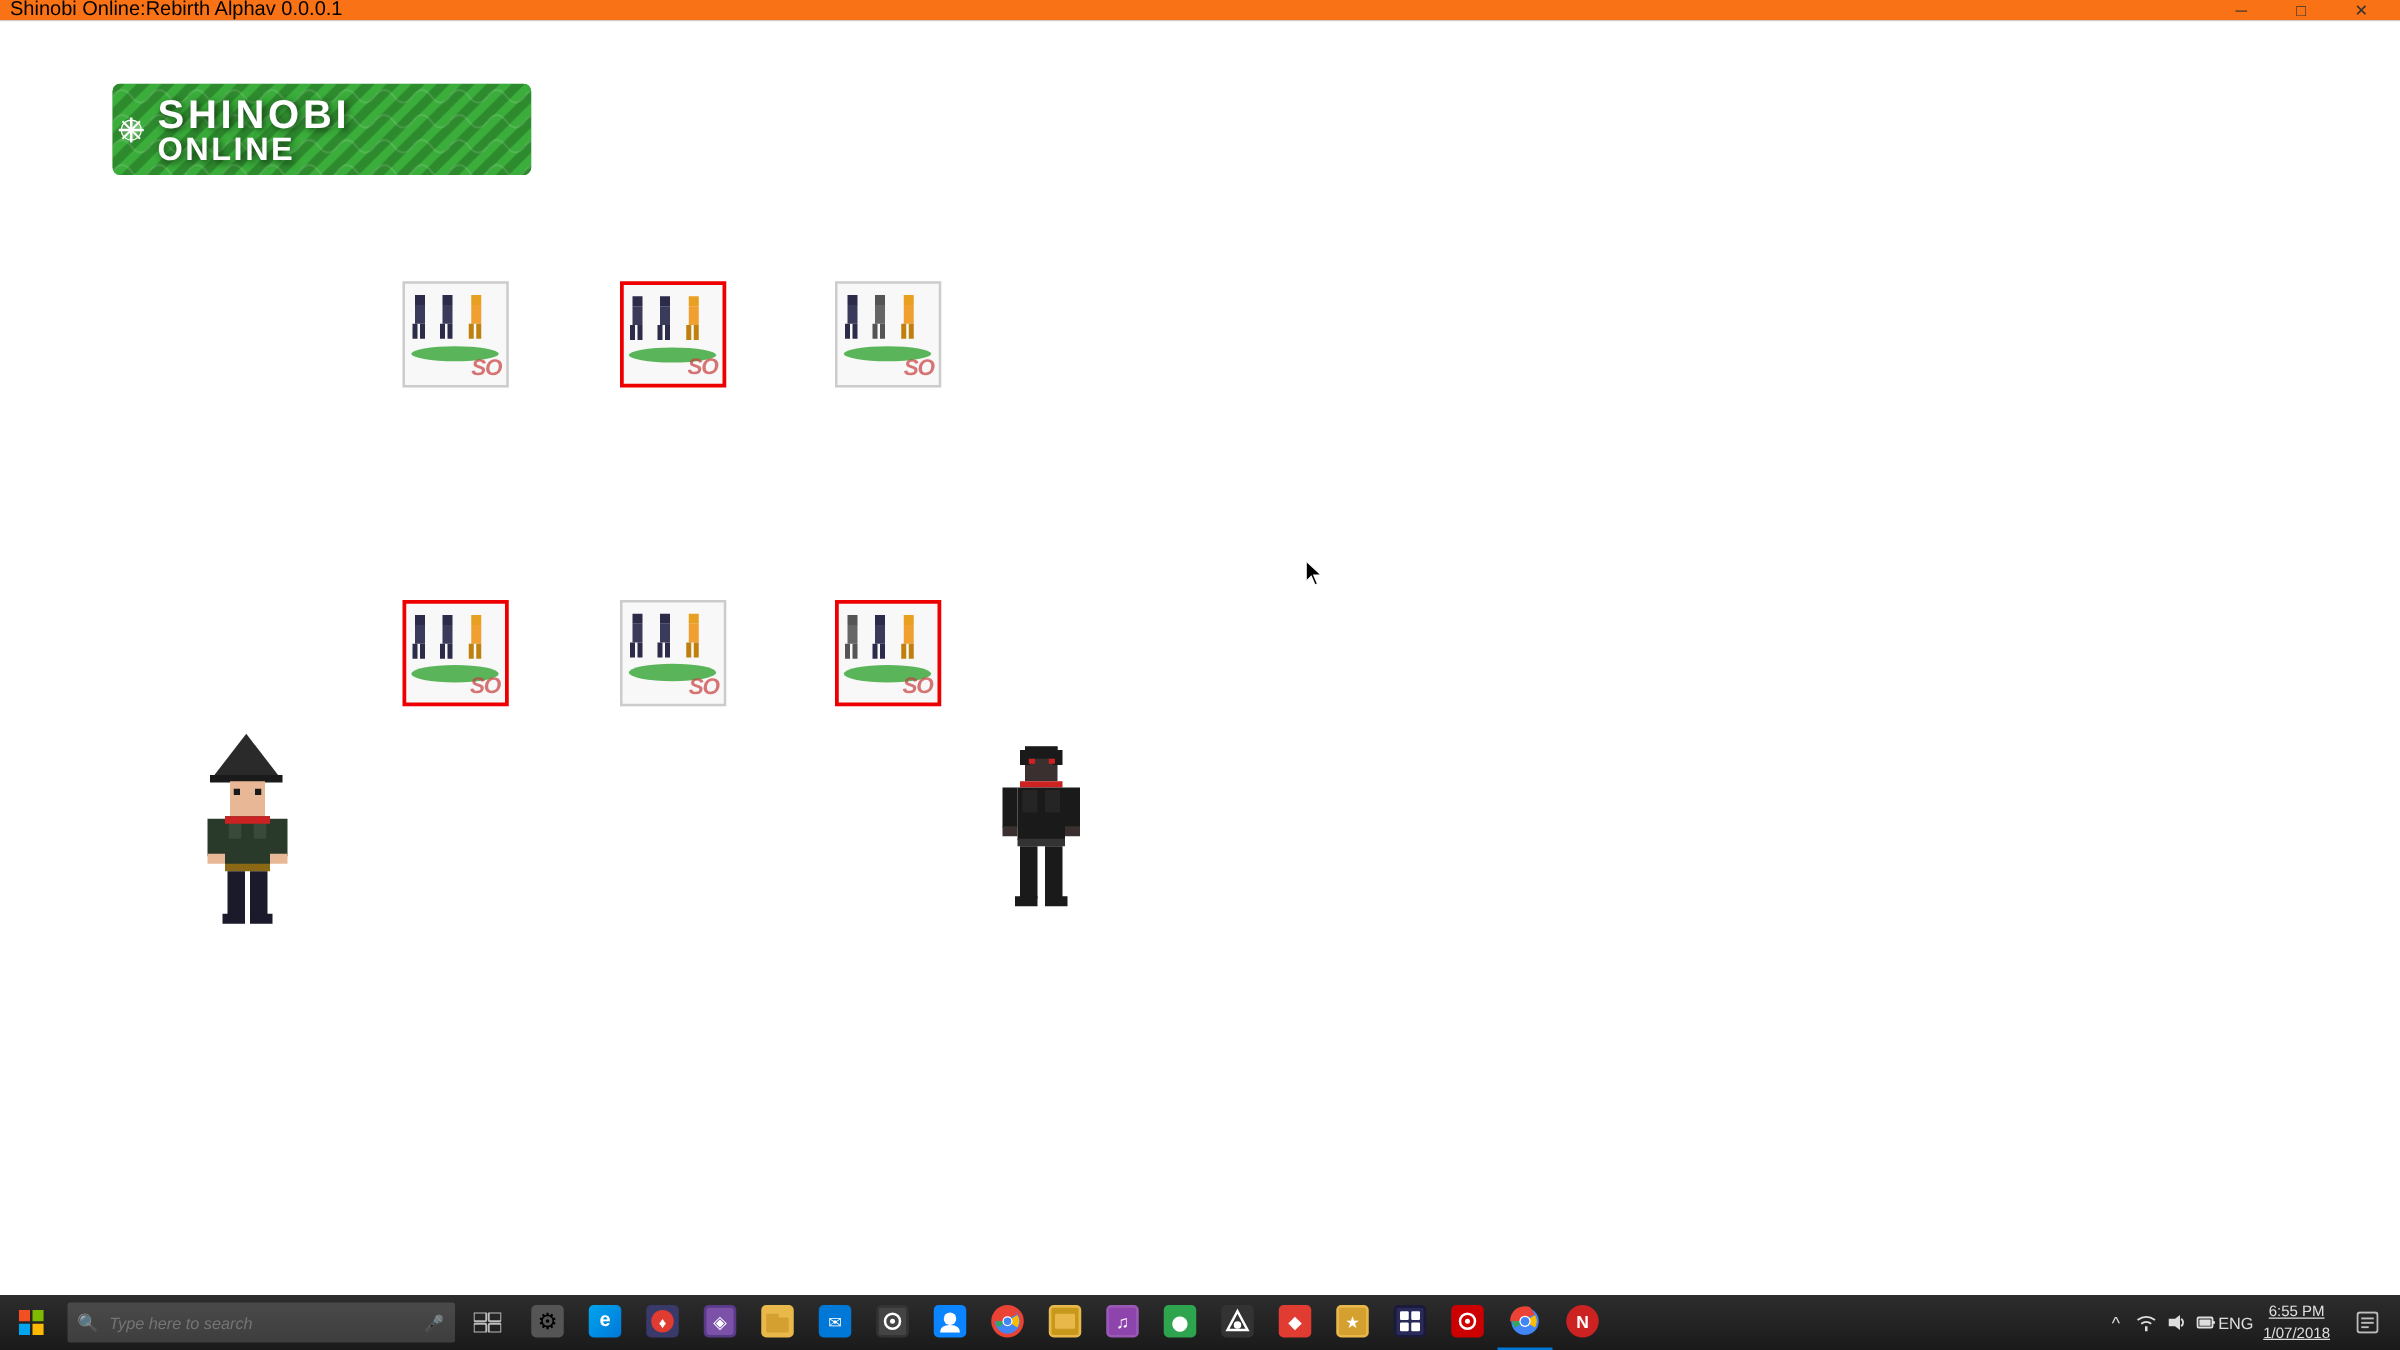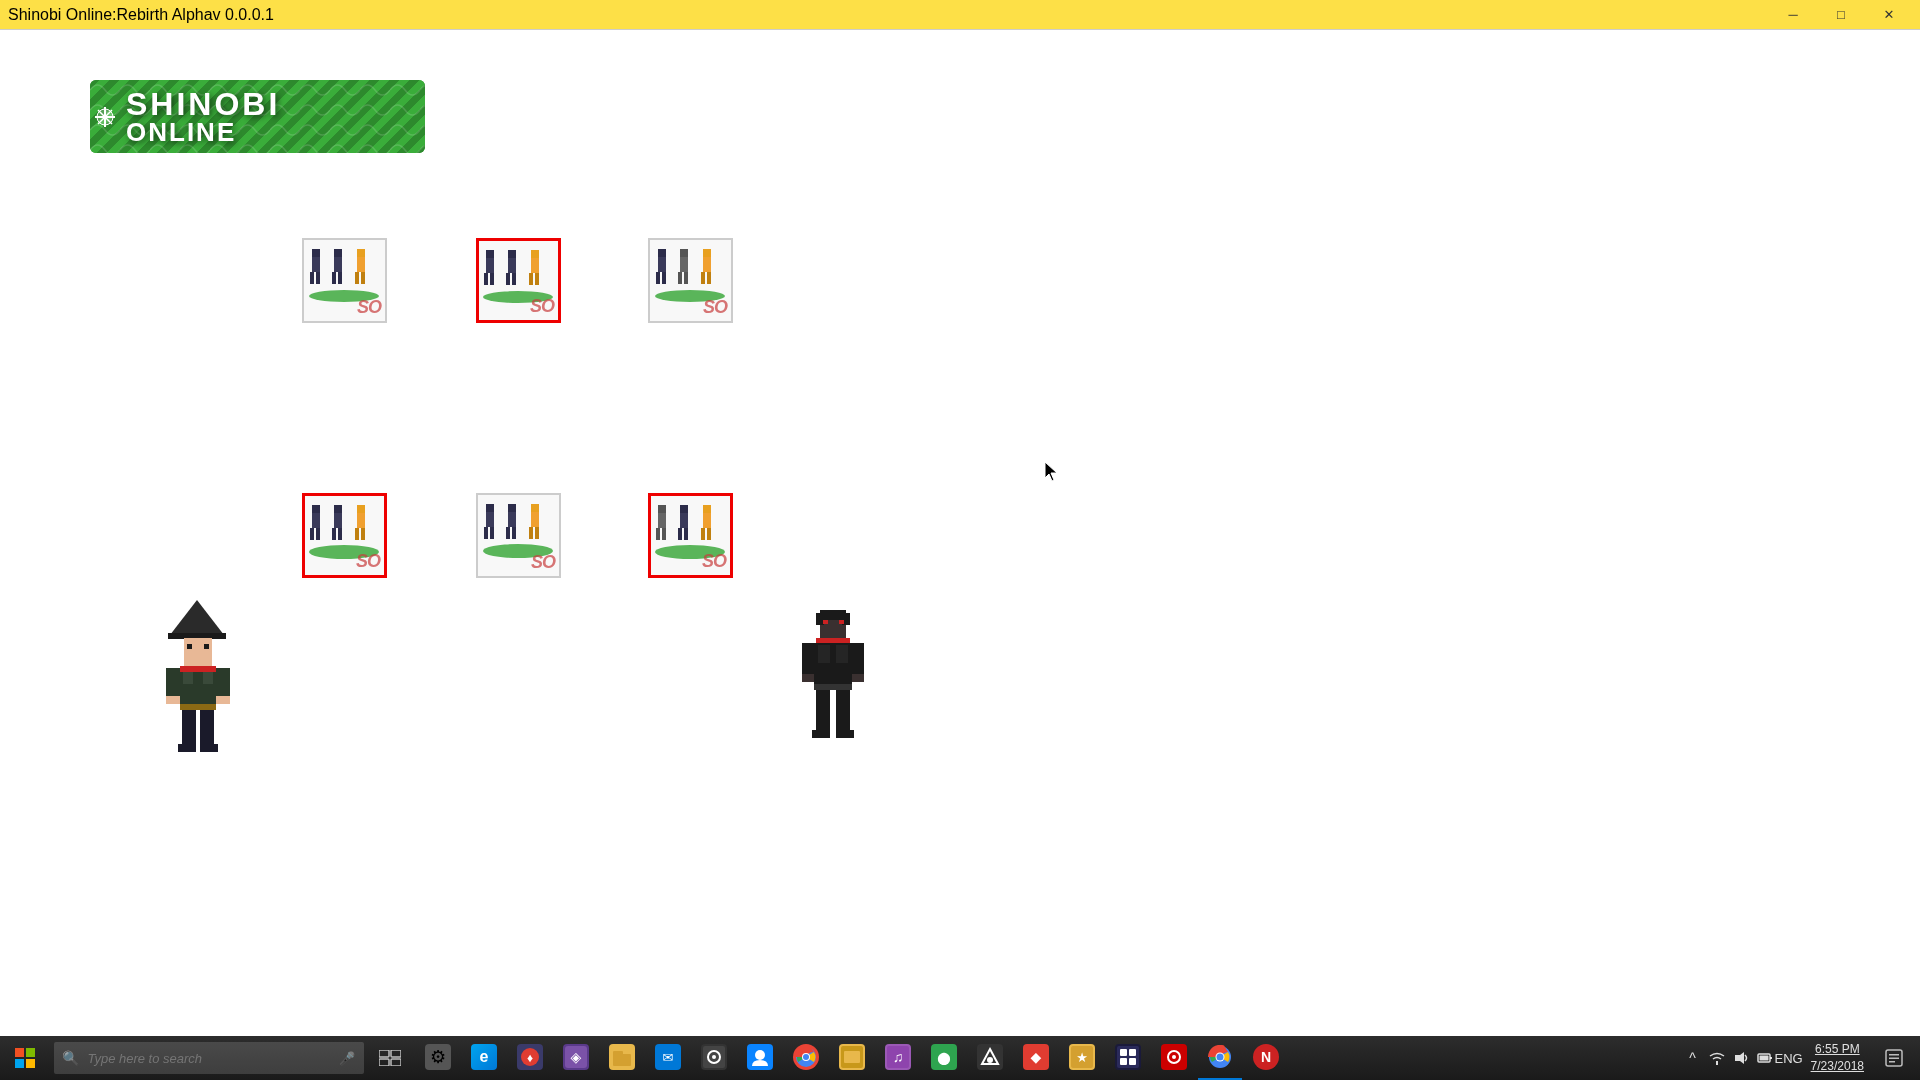--- a/index.html
+++ b/index.html
@@ -8,22 +8,22 @@
       width: 1920px;
       height: 1080px;
       overflow: hidden;
       font-family: 'Segoe UI', sans-serif;
       background: #fff;
     }
 
     
     #title-bar {
       width: 100%;
-      height: 30px;
-      background: #fde047;
+      height: 17px;
+      background: #f97316;
       display: flex;
       align-items: center;
       justify-content: space-between;
       padding: 1px 8px;
       border-bottom: 1px solid #ccc;
       position: relative;
     }
     #title-bar-controls {
       display: flex;
       gap: 2px;
@@ -77,20 +77,21 @@
     .char-icon {
       position: absolute;
       width: 85px;
       height: 85px;
       border: 2px solid #ccc;
       display: flex;
       align-items: center;
       justify-content: center;
       background: #f8f8f8;
       overflow: hidden;
+      margin-left: 20px;
     }
     .char-icon.red-border { border: 3px solid #e00; }
 
     
     .icon-chars {
       display: flex;
       align-items: flex-end;
       justify-content: center;
       gap: 2px;
       margin-bottom: 2px;
@@ -722,21 +723,21 @@
         <rect x="1" y="4" width="12" height="8" rx="1" fill="none" stroke="rgba(255,255,255,0.85)" stroke-width="1.5"></rect>
         <rect x="13" y="7" width="2" height="2" fill="rgba(255,255,255,0.85)"></rect>
         <rect x="2.5" y="5.5" width="9" height="5" rx="0.5" fill="rgba(255,255,255,0.85)"></rect>
       </svg>
     </div>
 
     <div class="tray-icon" style="font-size:13px;color:rgba(255,255,255,0.85);">ENG</div>
 
     <div id="clock">
       <span>6:55 PM</span>
-      <span>7/23/2018</span>
+      <span>1/07/2018</span>
     </div>
 
     <div id="notification-btn">
       <svg width="18" height="18" viewBox="0 0 18 18">
         <rect x="1" y="1" width="16" height="16" rx="2" fill="none" stroke="rgba(255,255,255,0.7)" stroke-width="1.5"></rect>
         <rect x="4" y="5" width="10" height="1.5" fill="rgba(255,255,255,0.7)"></rect>
         <rect x="4" y="8.5" width="10" height="1.5" fill="rgba(255,255,255,0.7)"></rect>
         <rect x="4" y="12" width="6" height="1.5" fill="rgba(255,255,255,0.7)"></rect>
       </svg>
     </div>

